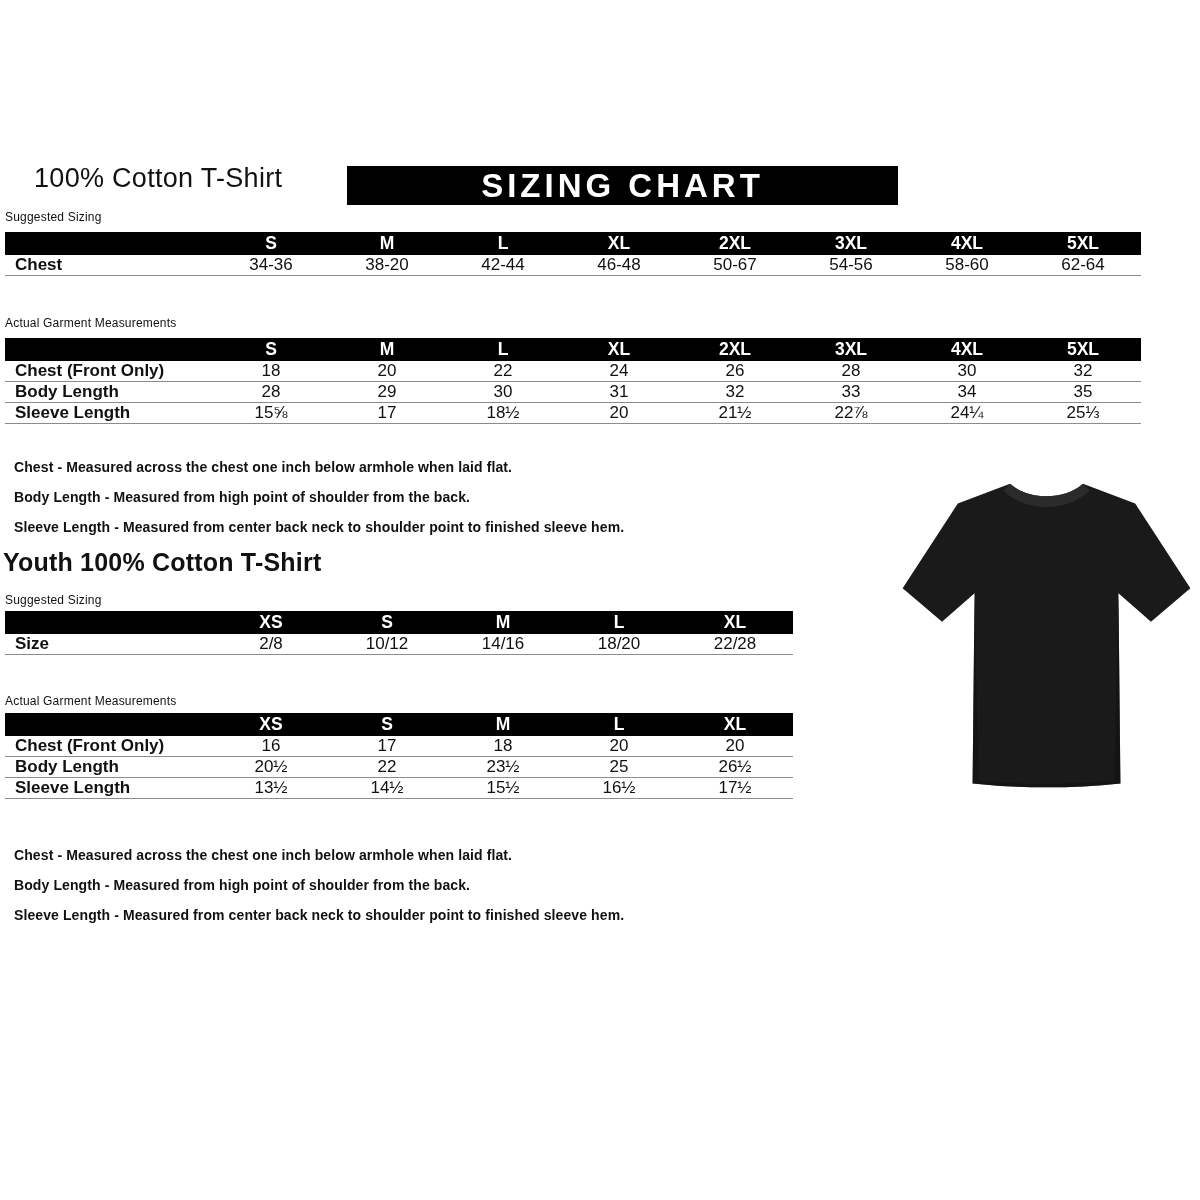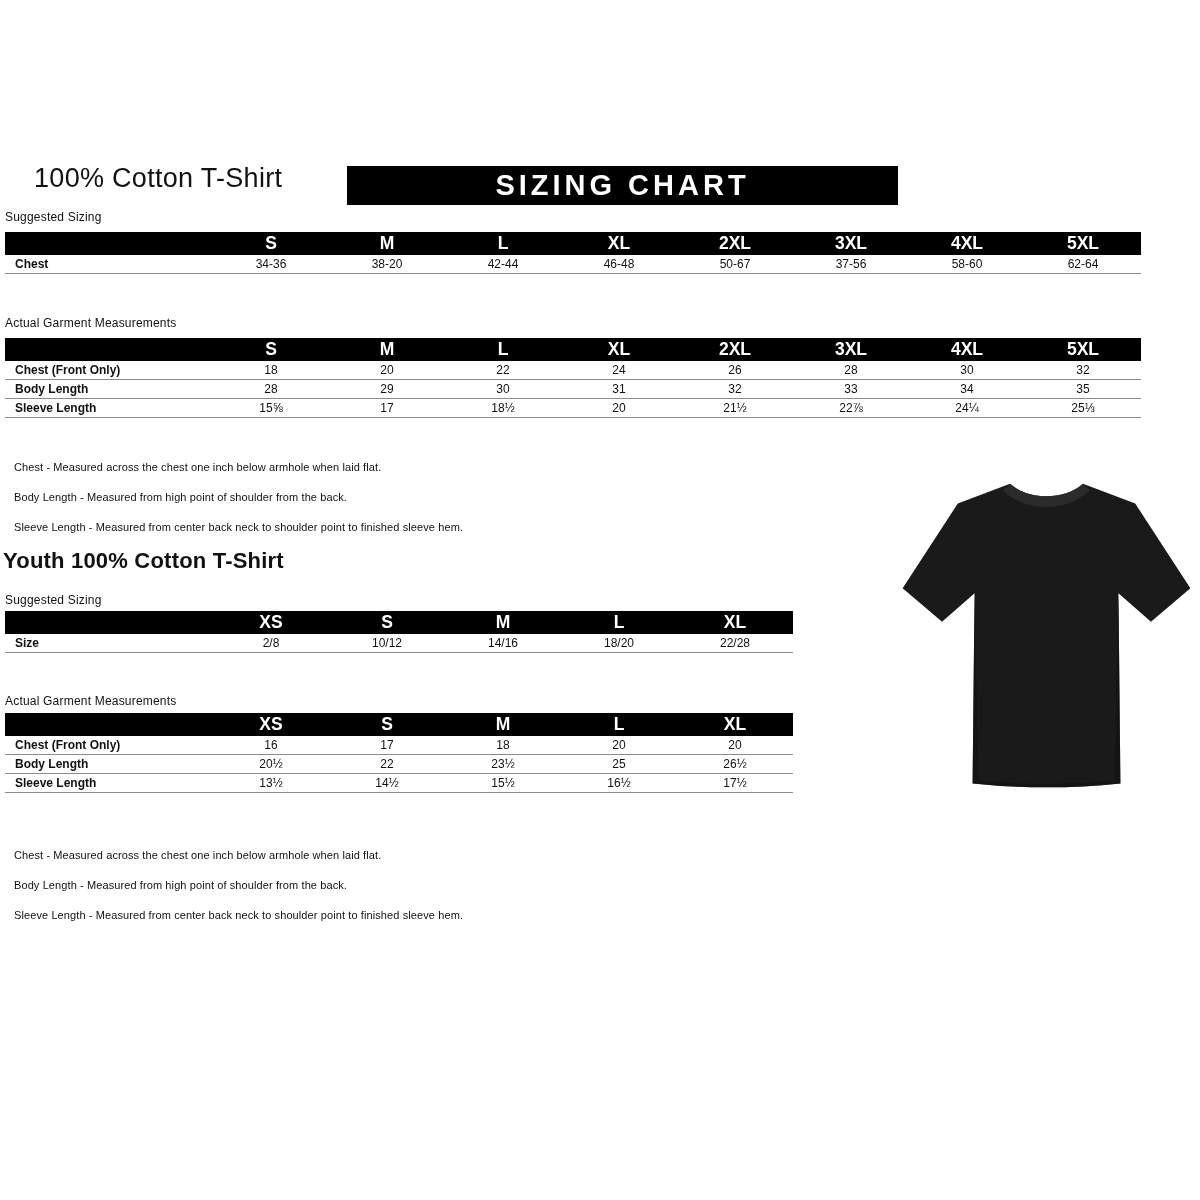--- a/index.html
+++ b/index.html
@@ -6,42 +6,42 @@
   body {
     width:1200px; height:1200px; background:#ffffff; position:relative;
     font-family:"Liberation Sans","DejaVu Sans",sans-serif; color:#111;
     overflow:hidden;
   }
   .abs { position:absolute; }
 
   #title { left:14px; top:163px; font-size:27px; letter-spacing:0.3px;margin-left:20px; }
   #banner {
     left:347px; top:166px; width:551px; height:39px; background:#000;
-    color:#fff; font-weight:bold; font-size:29px; line-height:39px;
+    color:#fff; font-weight:bold; font-size:33px; line-height:39px;
     text-align:center; letter-spacing:4px;
   }
   .section-label { font-size:12px; letter-spacing:0.2px; }
-  .youth-title { left:3px; top:548px; font-size:22px; font-weight:bold; letter-spacing:0.2px; }
+  .youth-title { left:3px; top:548px; font-size:25px; font-weight:bold; letter-spacing:0.2px; }
 
   table { border-collapse:collapse; table-layout:fixed; }
   .tbl th {
     background:#000; color:#fff; font-weight:bold; font-size:17.5px;
     height:23px; padding:0; text-align:center;
   }
   .tbl td {
-    font-size:12px; height:18px; text-align:center;
+    font-size:17px; height:18px; text-align:center;
     border-bottom:1px solid #8c8c8c; padding:0;
   }
   .tbl td.lbl { text-align:left; padding-left:10px; font-weight:bold; }
   .lbl-suffix { font-weight:bold; }
   .adult-tbl { width:1136px; }
   .youth-tbl { width:788px; }
   col.c0 { width:208px; }
 
-  .notes div { font-size:11px; line-height:30px; letter-spacing:0.1px; }
+  .notes div { font-size:14px; line-height:30px; letter-spacing:0.1px;font-weight:bold; }
 
   #tshirt { left:898px; top:470px; width:297px; height:340px; }
 </style>
 </head>
 <body>
 
 <div class="abs" id="title">100% Cotton T-Shirt</div>
 <div class="abs" id="banner">SIZING CHART</div>
 
 <div class="abs section-label" style="left:5px; top:210px;">Suggested Sizing</div>
@@ -65,21 +65,21 @@
     </tr>
   </thead>
   <tbody>
     <tr>
       <td class="lbl">Chest</td>
       <td>34-36</td>
       <td>38-20</td>
       <td>42-44</td>
       <td>46-48</td>
       <td>50-67</td>
-      <td>37-56</td>
+      <td>54-56</td>
       <td>58-60</td>
       <td>62-64</td>
     </tr>
   </tbody>
 </table>
 
 <div class="abs section-label" style="left:5px; top:316px;">Actual Garment Measurements</div>
 
 <table class="abs tbl adult-tbl" style="left:5px; top:338px;">
   <colgroup>

